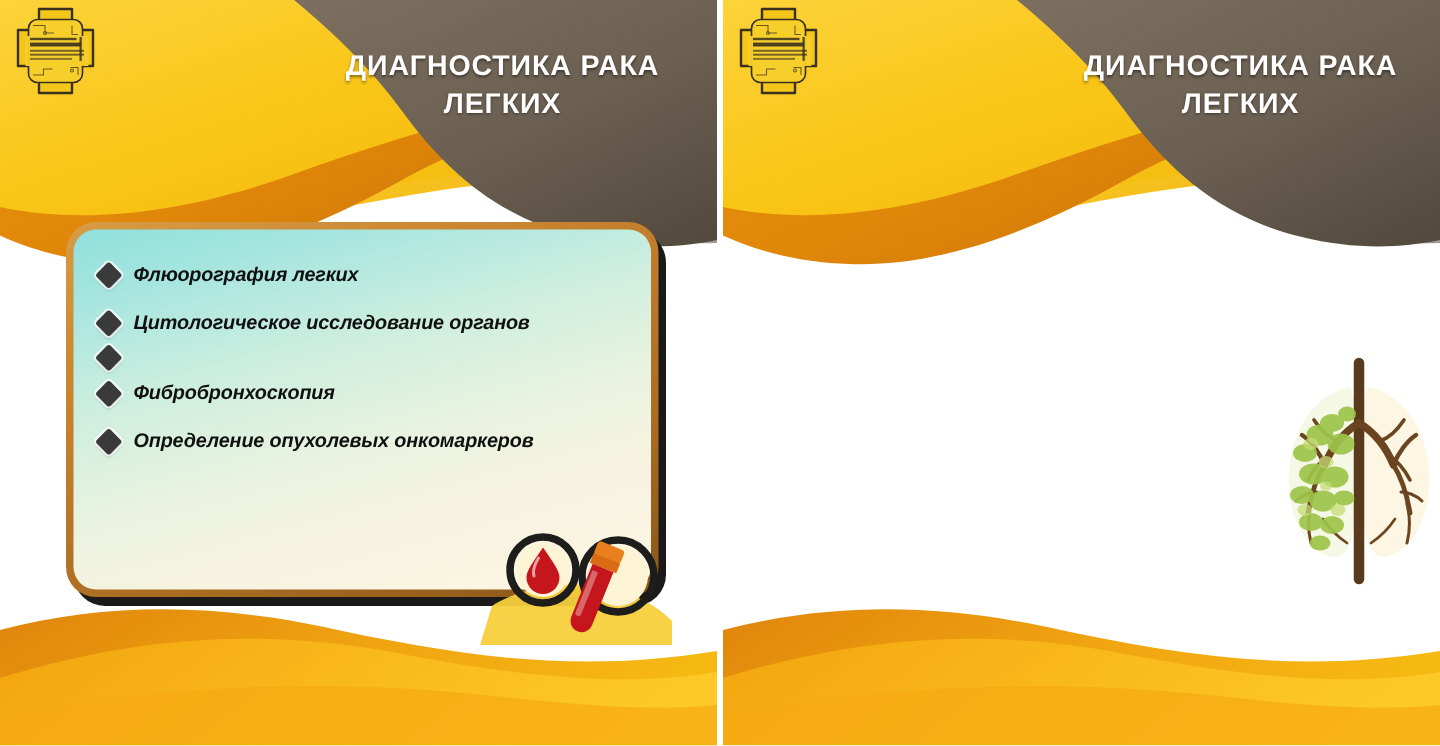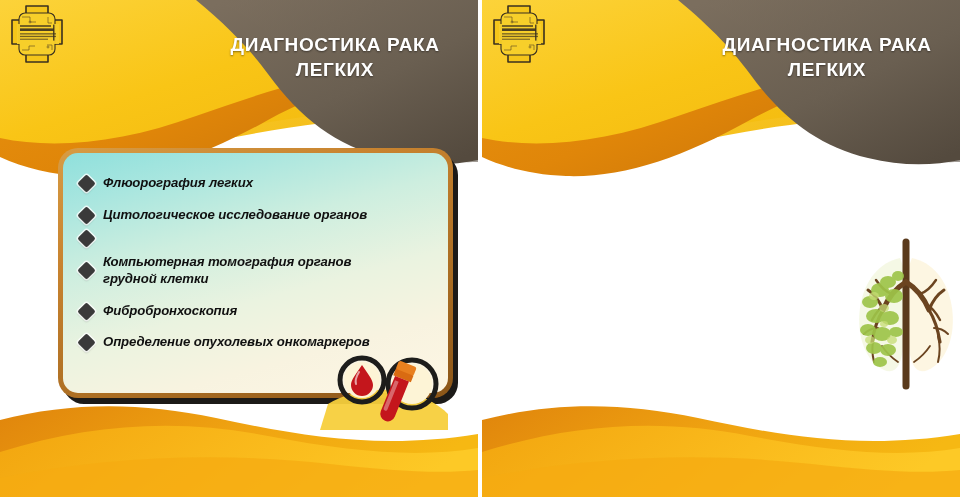--- a/index.html
+++ b/index.html
@@ -53,21 +53,21 @@
   }
   .card-inner{
     width:100%;height:100%;
     border-radius:15px;
     background:linear-gradient(165deg,#8fe0dc 0%,#a9e6df 16%,#cdeedf 36%,#eaf3e0 58%,#f8f3e0 78%,#fdf6e4 100%);
     box-sizing:border-box;
     position:relative;
     overflow:hidden;
   }
 
-  .card-left{left:58px;top:148px;width:395px;height:250px;padding-left:42px;}
+  .card-left{left:44px;top:148px;width:395px;height:250px;padding-left:42px;}
 
   .list{
     list-style:none;
     margin:0;
     padding:0;
     position:absolute;
     left:0;right:0;top:0;
   }
   .list li{
     position:relative;
@@ -191,25 +191,20 @@
             <li>
               <span class="bullet"></span>
               <span class="li-text">Флюорография легких</span>
             </li>
             <li>
               <span class="bullet"></span>
               <span class="li-text">Цитологическое исследование органов</span>
             </li>
             <li>
               <span class="bullet"></span>
-            </li>
-            <li>
-              <span class="bullet"></span>
-              <span class="li-text">Компьютерная томография органов
-грудной клетки</span>
             </li>
             <li>
               <span class="bullet"></span>
               <span class="li-text">Фибробронхоскопия</span>
             </li>
             <li>
               <span class="bullet"></span>
               <span class="li-text">Определение опухолевых онкомаркеров</span>
             </li>
           </ul>

